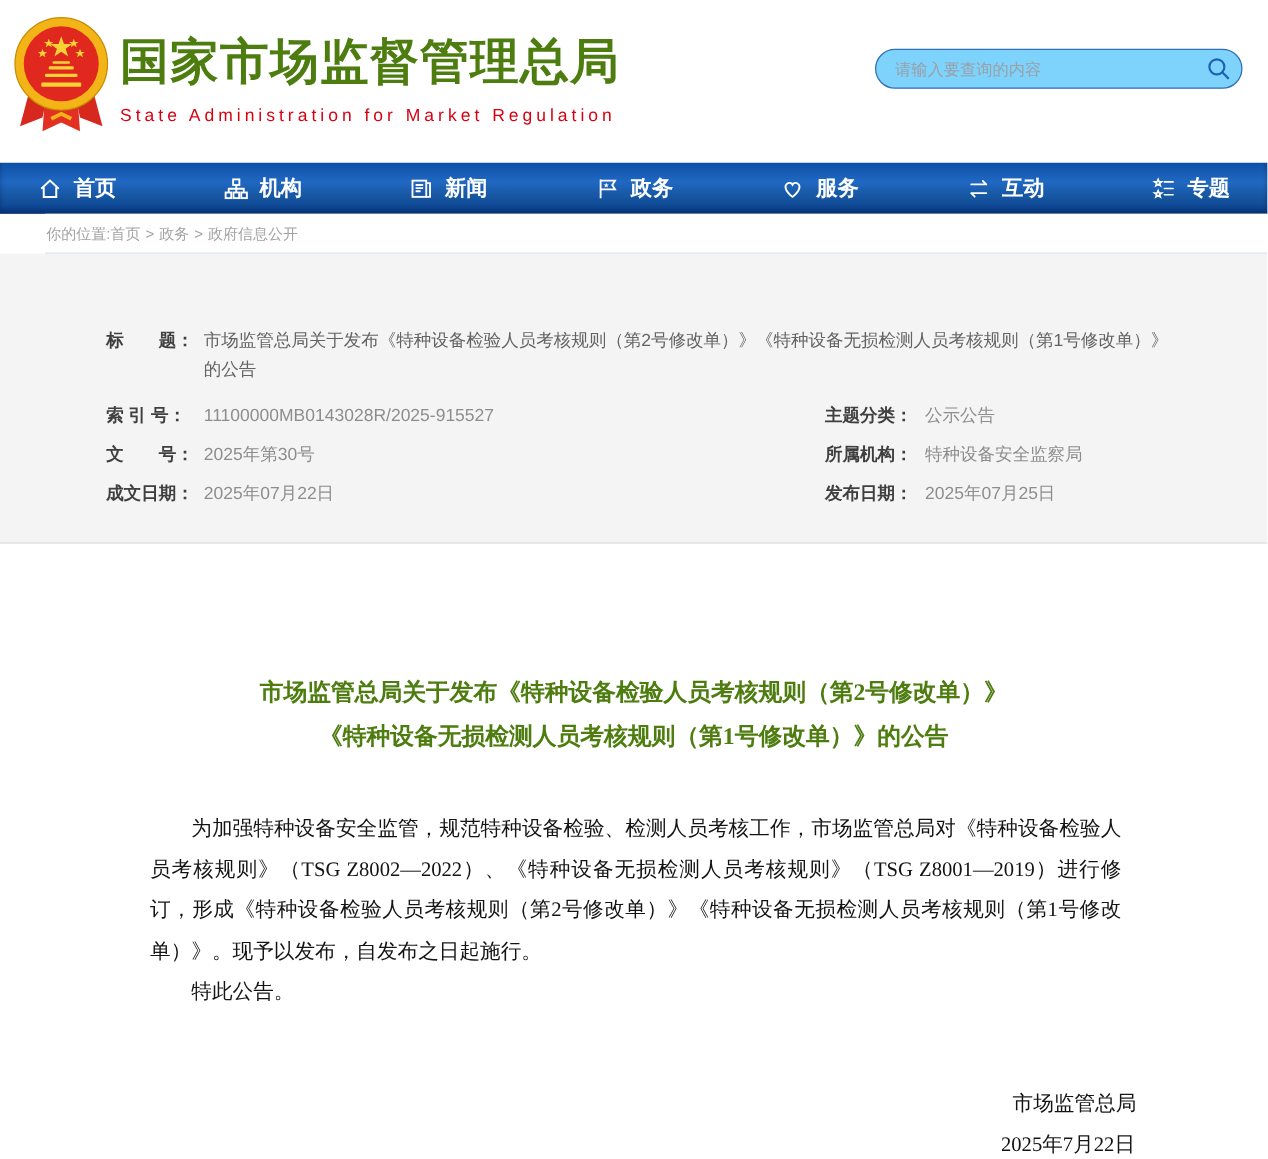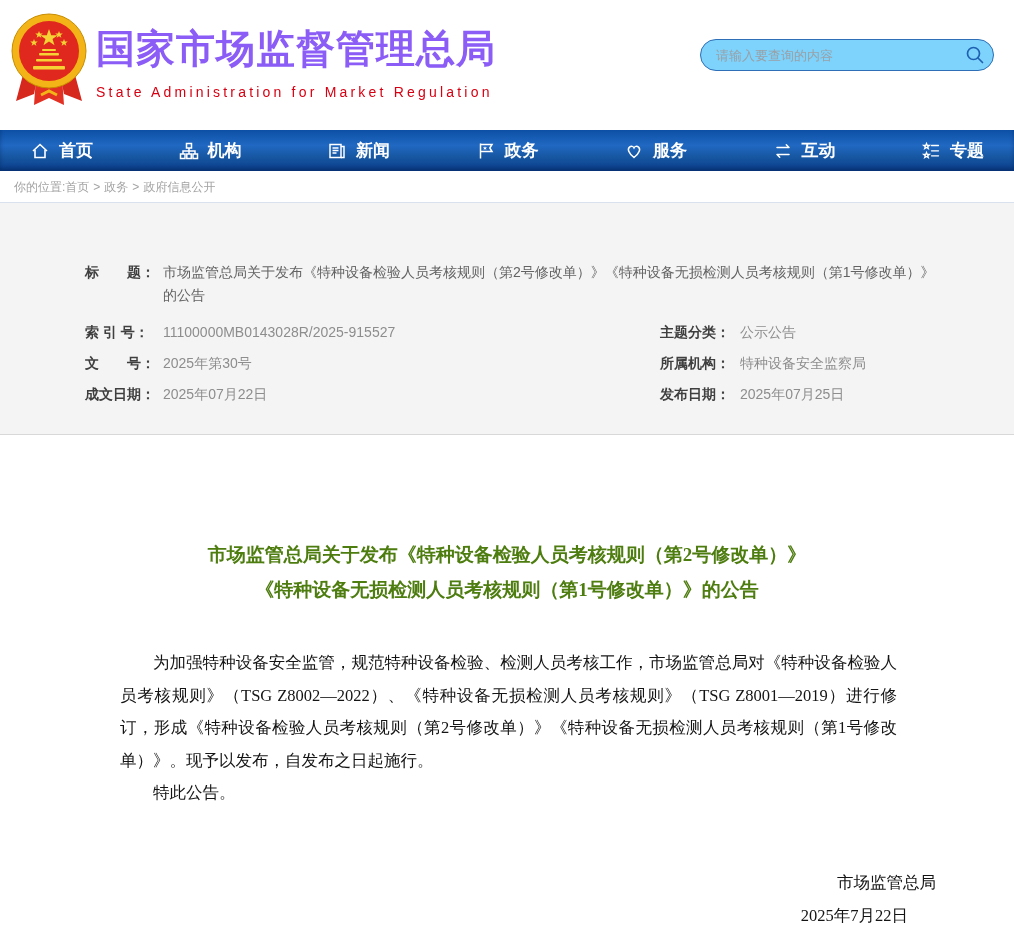--- a/index.html
+++ b/index.html
@@ -4,21 +4,21 @@
 <style>
   * { margin:0; padding:0; box-sizing:border-box; }
   html,body { width:1014px; height:927px; overflow:hidden; background:#fff;
     font-family:"Liberation Sans","DejaVu Sans",sans-serif; }
   .page { width:1014px; height:927px; position:relative; background:#fff; }
 
   
   .site-header { height:130px; position:relative; background:#fff; }
   .emblem { position:absolute; left:8px; top:9px; width:82px; height:104px; }
   .head-titles { position:absolute; left:96px; top:22px; }
-  .head-cn { font-size:39px; font-weight:bold; color:#8b5cf6; letter-spacing:1px; }
+  .head-cn { font-size:39px; font-weight:bold; color:#4d7c0f; letter-spacing:1px; }
   .head-en { margin-top:8px; font-size:14px; color:#d70012; letter-spacing:3.2px; }
   .search-box { position:absolute; right:20px; top:39px; width:294px; height:32px;
     border:1px solid #2f6fb7; border-radius:16px; background:#7dd3fc;
     display:flex; align-items:center; }
   .search-box input { flex:1; border:none; outline:none; background:transparent;
     padding:0 6px 0 15px; font-size:13px; color:#444;
     font-family:"Liberation Sans","DejaVu Sans",sans-serif; }
   .search-box input::placeholder { color:#9aa0a6; }
   .search-btn { width:36px; height:30px; border:none; background:transparent; cursor:pointer;
     display:flex; align-items:center; justify-content:center; }
@@ -27,21 +27,21 @@
   .main-nav { height:41px; display:flex; align-items:center; justify-content:space-between;
     padding:0 30px;
     background:linear-gradient(180deg,#0d51a6 0%,#2068c2 38%,#16559f 68%,#0a3f8e 100%);
     box-shadow:inset 0 -3px 4px rgba(0,20,60,.35); }
   .nav-item { display:flex; align-items:center; gap:9px; color:#fff; font-size:17px;
     font-weight:bold; text-decoration:none; cursor:pointer; }
   .nav-icon { width:20px; height:20px; display:inline-flex; }
 
   
   .breadcrumb { height:32px; line-height:32px; font-size:12px; color:#a3a3a3;
-    padding-left:14px; border-bottom:1px solid #d9e1ee; background:#fff; }
+    padding-left:1px; border-bottom:1px solid #d9e1ee; background:#fff;margin-left:36px; }
   .breadcrumb a { color:#a3a3a3; text-decoration:none; cursor:pointer; }
   .breadcrumb .sep { margin:0 4px; }
 
   
   .doc-info { height:232px; background:#f4f4f4; border-bottom:1px solid #d8d8d8;
     padding:58px 0 12px 85px; font-size:14px; color:#8d8d8d; }
   .info-label { display:inline-block; color:#3f3f3f; font-weight:bold; white-space:pre; }
   .title-row { display:flex; line-height:23px; margin-bottom:10px; }
   .title-row .info-label { width:78px; flex:0 0 78px; }
   .title-value { color:#636363; font-weight:normal; max-width:778px; }
@@ -53,21 +53,21 @@
 
   
   .document { background:#fff; padding-top:102px;
     font-family:"Liberation Serif","DejaVu Serif",serif; color:#1f1f1f; }
   .doc-title { text-align:center; font-size:19px; font-weight:bold; line-height:35px; color:#4d7c0f; }
   .doc-body { margin:40px 117px 0 120px; }
   .para { font-size:16.5px; line-height:32.5px; text-indent:2em; text-align:justify;
     color:#141414; }
   .para + .para { margin-top:0; }
   .signature { margin-top:56px; font-size:16.5px; color:#141414; }
-  .sig-name { text-align:right; padding-right:78px; line-height:33px; }
+  .sig-name { text-align:right; padding-right:105px; line-height:33px; }
   .sig-date { text-align:right; padding-right:106px; line-height:33px; }
 </style>
 </head>
 <body>
 
 <div class="page">
 
   <header class="site-header">
     <svg class="emblem" viewBox="0 0 82 104" xmlns="http://www.w3.org/2000/svg">
       <path d="M16 62 L8 92 L26 85 L30 66 Z" fill="#d7281e"></path>

